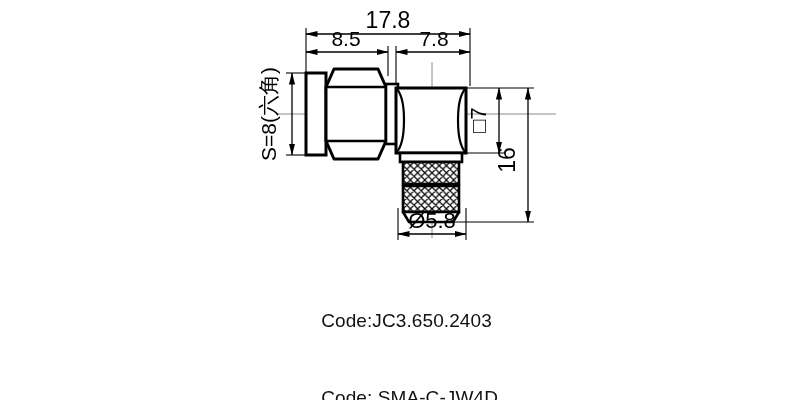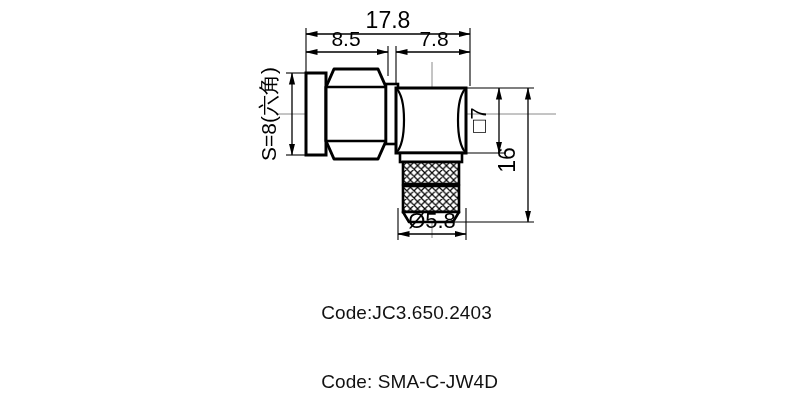--- a/index.html
+++ b/index.html
@@ -41,20 +41,21 @@
   .caption-line {
     font-size: 19px;
     line-height: 23px;
     letter-spacing: 0.1px;
     white-space: pre;
   }
   .cap-indent {
     display: inline-block;
     text-align: left;
     width: 190px;
+    margin-top: 8px;
   }
 </style>
 </head>
 <body>
 
 <div id="stage">
 
   <svg id="drawing" viewBox="0 0 800 400">
     <defs>
 

